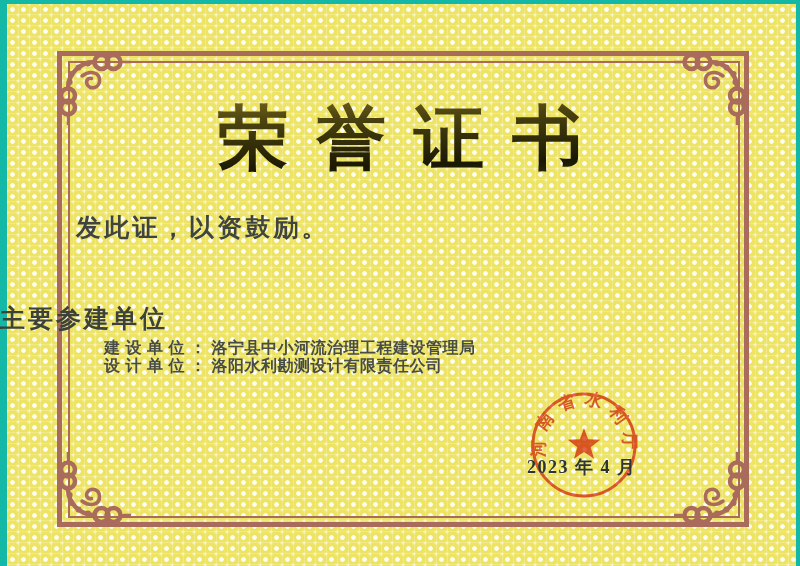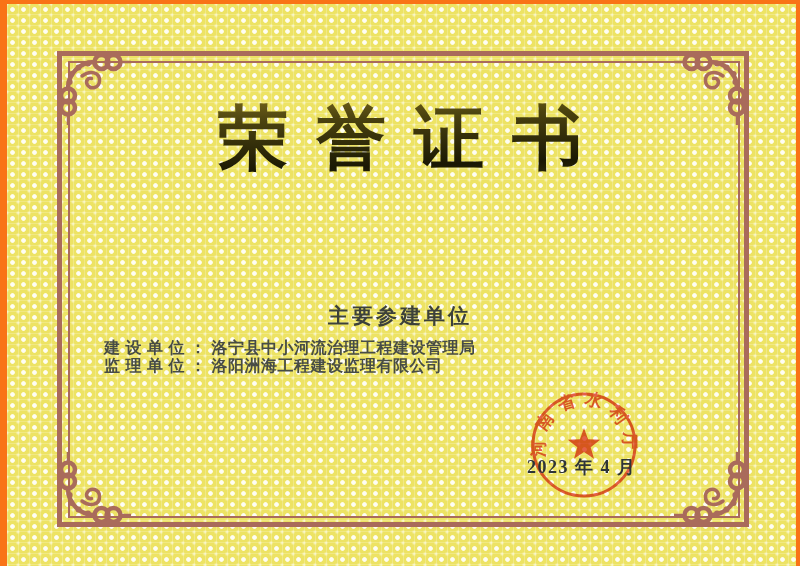--- a/index.html
+++ b/index.html
@@ -1,18 +1,18 @@
 <!DOCTYPE html>
 <html><head>
 <meta charset="utf-8">
 <style>
   html,body{margin:0;padding:0;}
   body{width:800px;height:566px;overflow:hidden;background:#e9e9e4;
        font-family:"Liberation Serif","DejaVu Serif",serif;}
-  .page{position:relative;width:800px;height:566px;background:#f97316;}
+  .page{position:relative;width:800px;height:566px;background:#14b8a6;}
   
   .paper{position:absolute;left:7px;top:4px;right:4px;bottom:0;
     background-color:#ede364;
     background-image:
       radial-gradient(circle, rgba(255,255,255,.92) 1.9px, rgba(255,255,255,0) 2.8px),
       radial-gradient(circle, rgba(255,255,250,.55) 1.1px, rgba(255,255,255,0) 1.9px),
       linear-gradient(90deg, rgba(255,255,255,.22) 1px, transparent 1px),
       linear-gradient(0deg, rgba(255,255,255,.20) 1px, transparent 1px);
     background-size:11px 11px,11px 11px,11px 11px,11px 11px;
     background-position:0 0,5.5px 5.5px,0 0,0 0;}
@@ -30,22 +30,22 @@
     color:#2e2b08;white-space:nowrap;}
   @supports (-webkit-background-clip:text){
     .title{background:linear-gradient(178deg,#837020 4%,#4a420f 32%,#1a1804 72%,#443d0e 100%);
       -webkit-background-clip:text;background-clip:text;color:transparent;}
   }
   .body-text{position:absolute;left:76px;top:212px;width:670px;
     font-size:25px;font-weight:bold;color:#3f4440;letter-spacing:3.2px;
     line-height:31px;}
   .body-text .line{white-space:nowrap;}
   .body-text .line.first{text-indent:55px;}
-  .section-header{position:absolute;left:0;right:0;top:302px;text-align:center;
-    font-size:21px;font-weight:bold;letter-spacing:3px;color:#3c413a;white-space:nowrap;}
+  .section-header{position:absolute;left:0;right:0;top:302px;text-align:left;
+    font-size:25px;font-weight:bold;letter-spacing:3px;color:#3c413a;white-space:nowrap;}
   .units{position:absolute;left:104px;top:339px;font-size:16px;font-weight:bold;
     color:#474c45;}
   .units .row{height:18.4px;line-height:18.4px;white-space:nowrap;}
   .units .lbl{letter-spacing:5.5px;}
   .units .nm{letter-spacing:0.5px;}
   .seal{position:absolute;left:514px;top:375px;width:140px;height:140px;
     mix-blend-mode:multiply;opacity:.9;}
   .date{position:absolute;left:527px;top:455px;font-size:18px;font-weight:600;
     color:#2e3436;letter-spacing:1.5px;white-space:nowrap;}
   .hidden-defs{position:absolute;width:0;height:0;overflow:hidden;}
@@ -89,29 +89,30 @@
   <svg class="orn orn-bl">
       <use href="#orn"></use>
     </svg>
   <svg class="orn orn-br">
       <use href="#orn"></use>
     </svg>
 
   <div class="title">荣誉证书</div>
 
   <div class="body-text">
+    <div class="line">发此证，以资鼓励。</div>
   </div>
 
   <div class="section-header">主要参建单位</div>
   <div class="units">
     <div class="row">
       <span class="lbl">建设单位：</span><span class="nm">洛宁县中小河流治理工程建设管理局</span>
     </div>
     <div class="row">
-      <span class="lbl">监理单位：</span><span class="nm">洛阳洲海工程建设监理有限公司</span>
+      <span class="lbl">设计单位：</span><span class="nm">洛阳水利勘测设计有限责任公司</span>
     </div>
   </div>
 
   <svg class="seal" viewBox="0 0 140 140">
     <circle cx="70" cy="70" r="51" fill="none" stroke="#e25036" stroke-width="3"></circle>
     <polygon fill="#e25036" points="70,53 74.1,64.3 86.2,64.7 76.7,72.2 80,83.8 70,77 60,83.8 63.3,72.2 53.8,64.7 65.9,64.3"></polygon>
     <defs>
       <path id="sealArc" d="M 33.2 85.6 A 40 40 0 1 1 106.8 85.6" fill="none"></path>
     </defs>
     <text font-size="17" font-weight="bold" fill="#e25036" letter-spacing="8">

